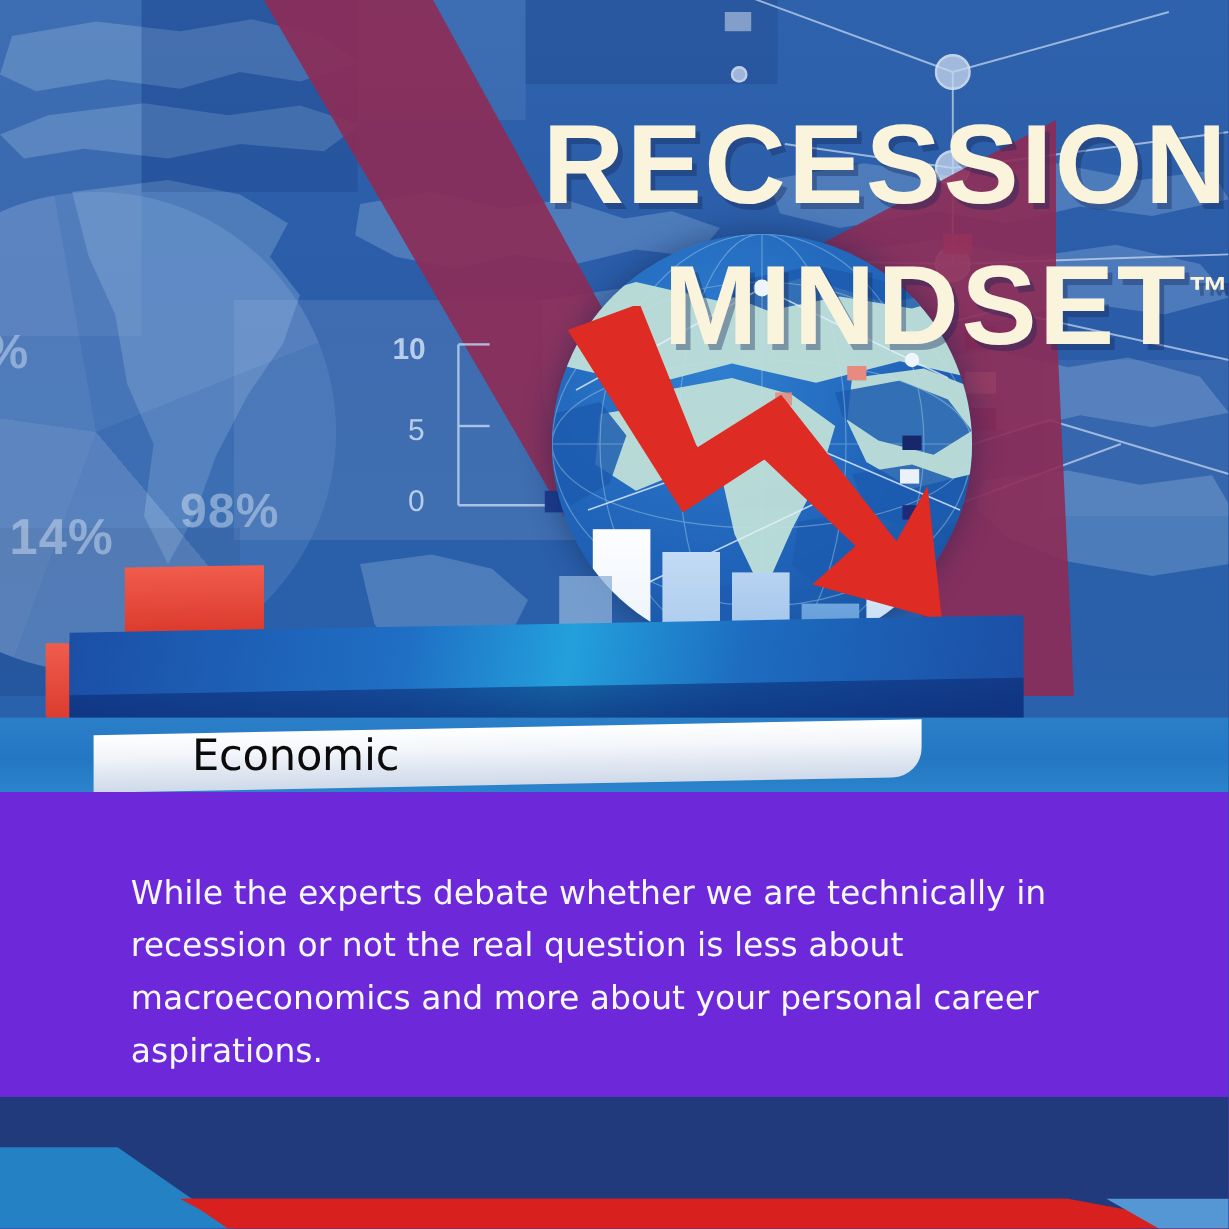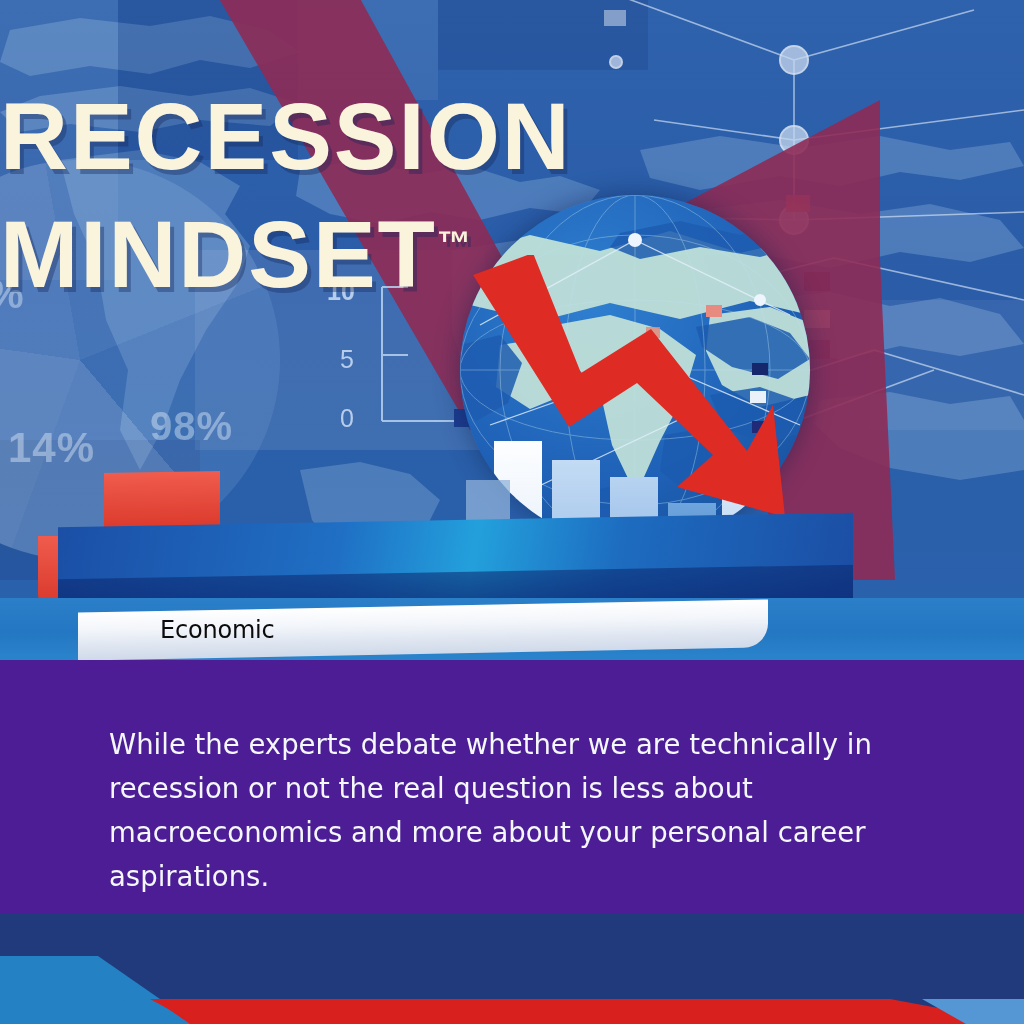--- a/index.html
+++ b/index.html
@@ -62,25 +62,25 @@
   .bluebar::after{content:"";position:absolute;left:0;right:0;top:52px;height:40px;
       background:linear-gradient(180deg,rgba(10,40,110,.55),rgba(12,45,120,.85));}
 
   
   .strip{position:absolute;left:0;top:598px;width:1024px;height:62px;
       background:linear-gradient(180deg,#2b7ec8 0%,#2477c2 55%,#2a84cc 100%);}
   .econbar{position:absolute;left:78px;top:606px;width:690px;height:48px;
       background:linear-gradient(180deg,#ffffff 0%,#f2f5fa 38%,#dfe6f1 70%,#cfd9e9 100%);
       transform:skewY(-1.1deg);border-bottom-right-radius:24px;}
   .econtxt{position:absolute;left:160px;top:606px;width:400px;height:48px;
-      display:flex;align-items:center;color:#0b0b0b;font-size:24px;font-weight:400;
+      display:flex;align-items:center;color:#0b0b0b;font-size:36px;font-weight:400;
       font-family:"DejaVu Sans",sans-serif;letter-spacing:-.2px;}
 
   
-  .bodysec{position:absolute;left:0;top:660px;width:1024px;height:364px;background:#4c1d95;}
+  .bodysec{position:absolute;left:0;top:660px;width:1024px;height:364px;background:#6d28d9;}
   .copy{position:absolute;left:109px;top:62px;width:865px;color:#f4f7fc;
         font-family:"DejaVu Sans",sans-serif;font-size:27.5px;line-height:44px;font-weight:400;}
 
   
   .bands{position:absolute;left:0;bottom:0;width:1024px;height:110px;}
 </style>
 </head>
 <body>
 
 <div class="stage">
@@ -246,21 +246,21 @@
       </svg>
     </div>
 
     <div class="ribbon" style="left:104px;top:472px;width:116px;height:56px;
                 background:linear-gradient(180deg,#f05c4d,#db3a2c);transform:skewY(-1deg);"></div>
     <div class="ribbon" style="left:38px;top:536px;width:42px;height:72px;
                 background:linear-gradient(180deg,#ef5c4d,#d8372a);border-bottom-left-radius:14px;"></div>
 
     <div class="bluebar"></div>
 
-    <div style="position:absolute;left:0;top:84px;width:1024px;text-align:left;
+    <div style="position:absolute;left:0;top:84px;width:1024px;text-align:right;
                 color:#FAF4DD;font-weight:800;font-size:94px;line-height:106px;
                 letter-spacing:2px;font-family:'Liberation Sans',sans-serif;
                 text-shadow:4px 5px 0 rgba(24,40,86,.38);">
       <div>RECESSION</div>
       <div style="position:relative;display:inline-block;">
         <span>MINDSET</span><span style="font-size:34px;vertical-align:super;letter-spacing:0;">™</span>
       </div>
     </div>
 
     <div class="strip"></div>

